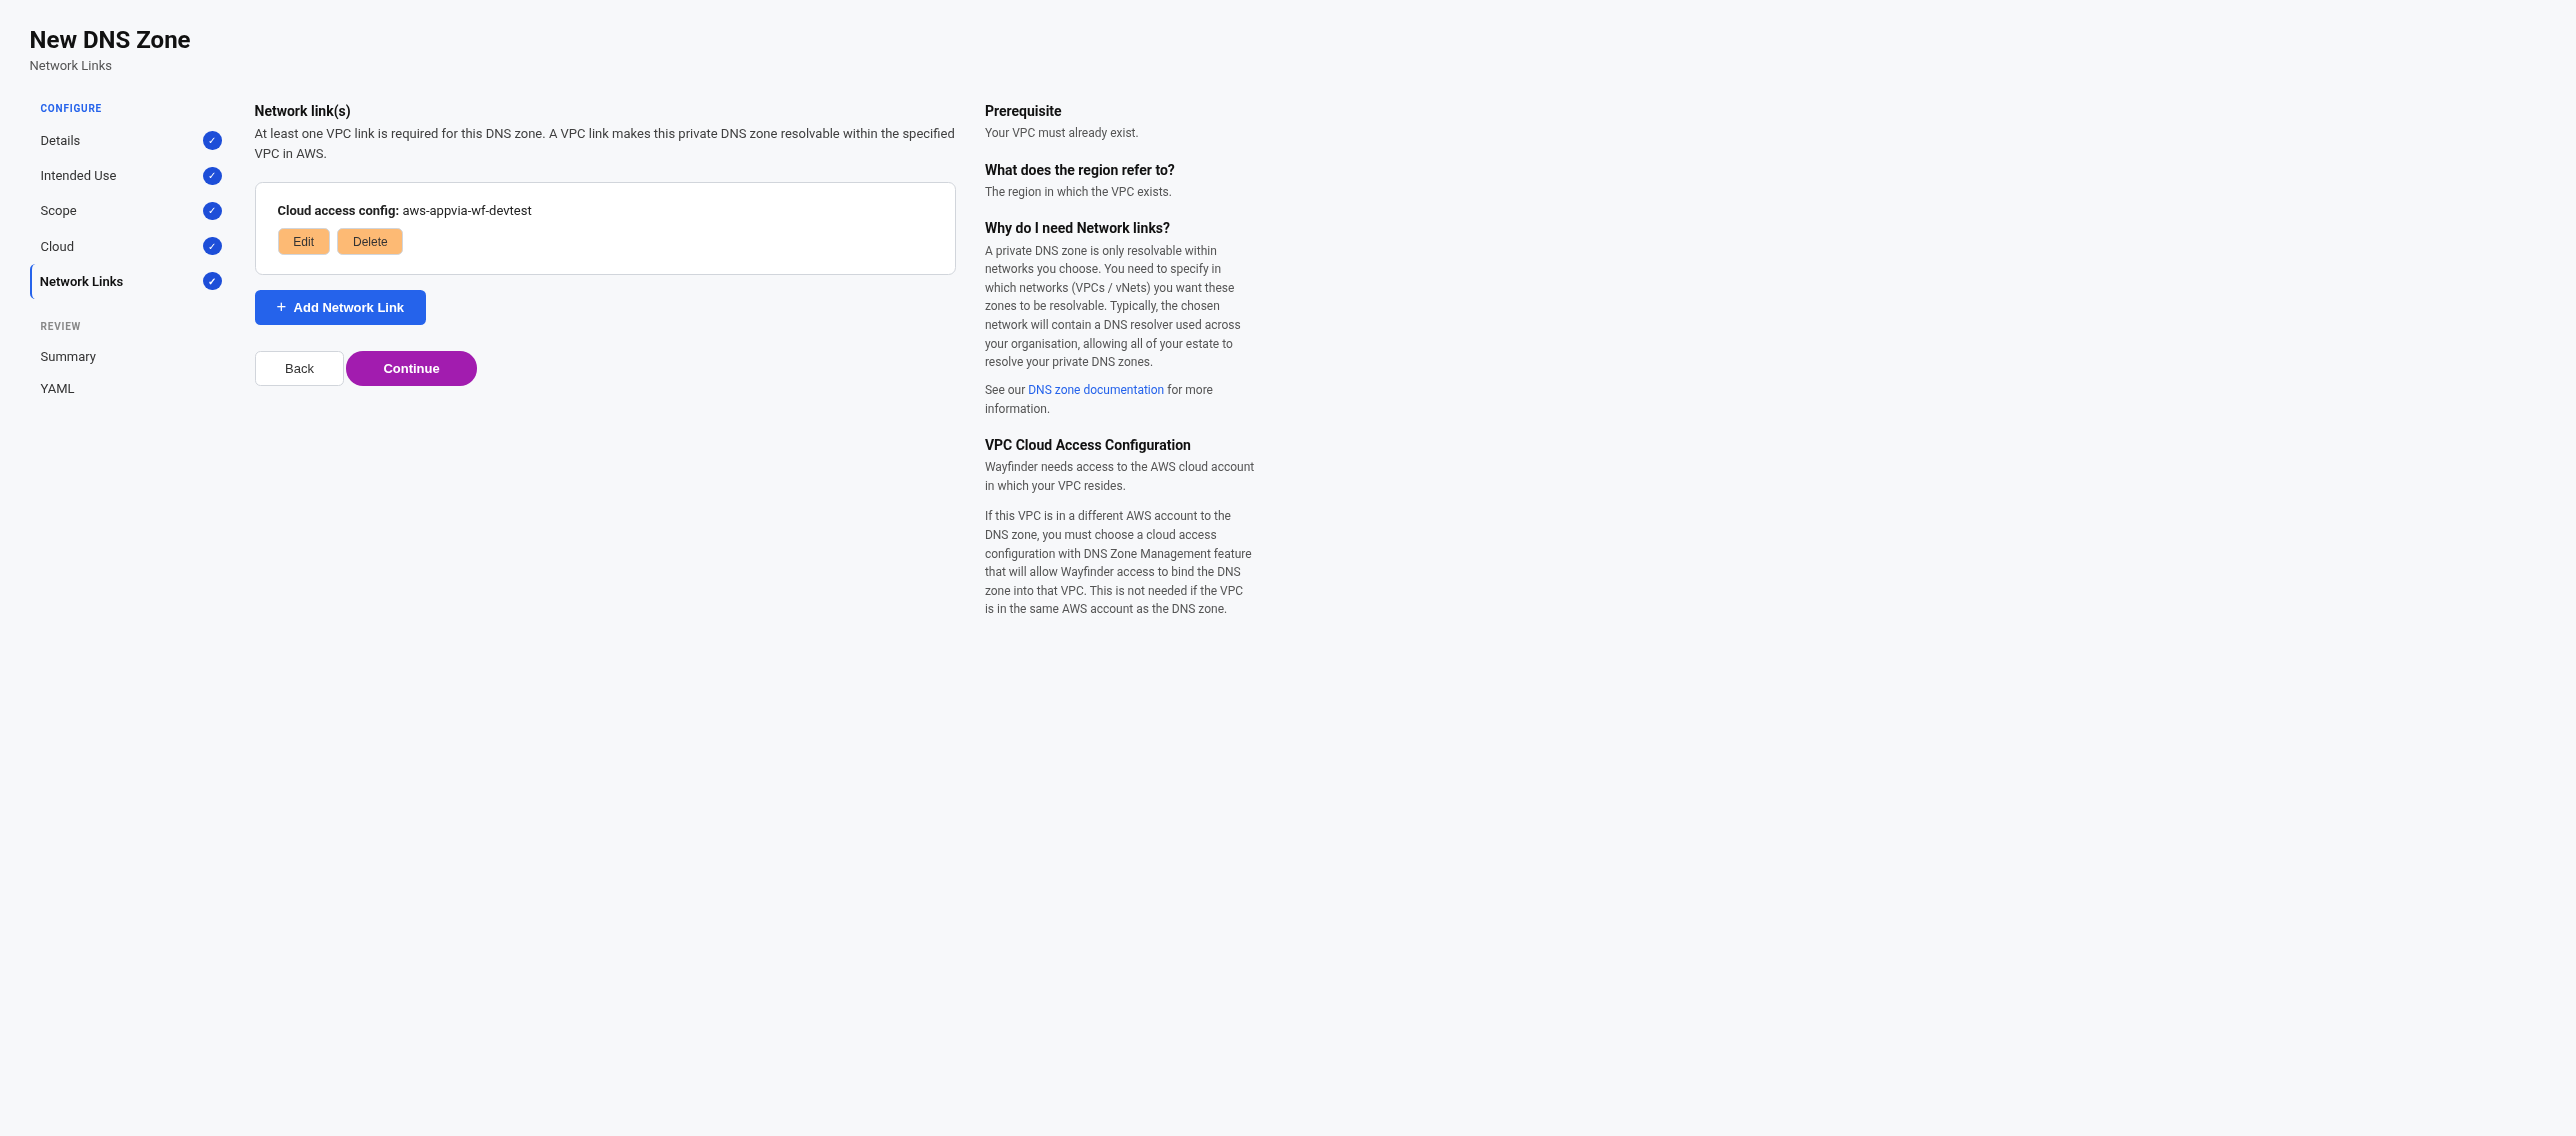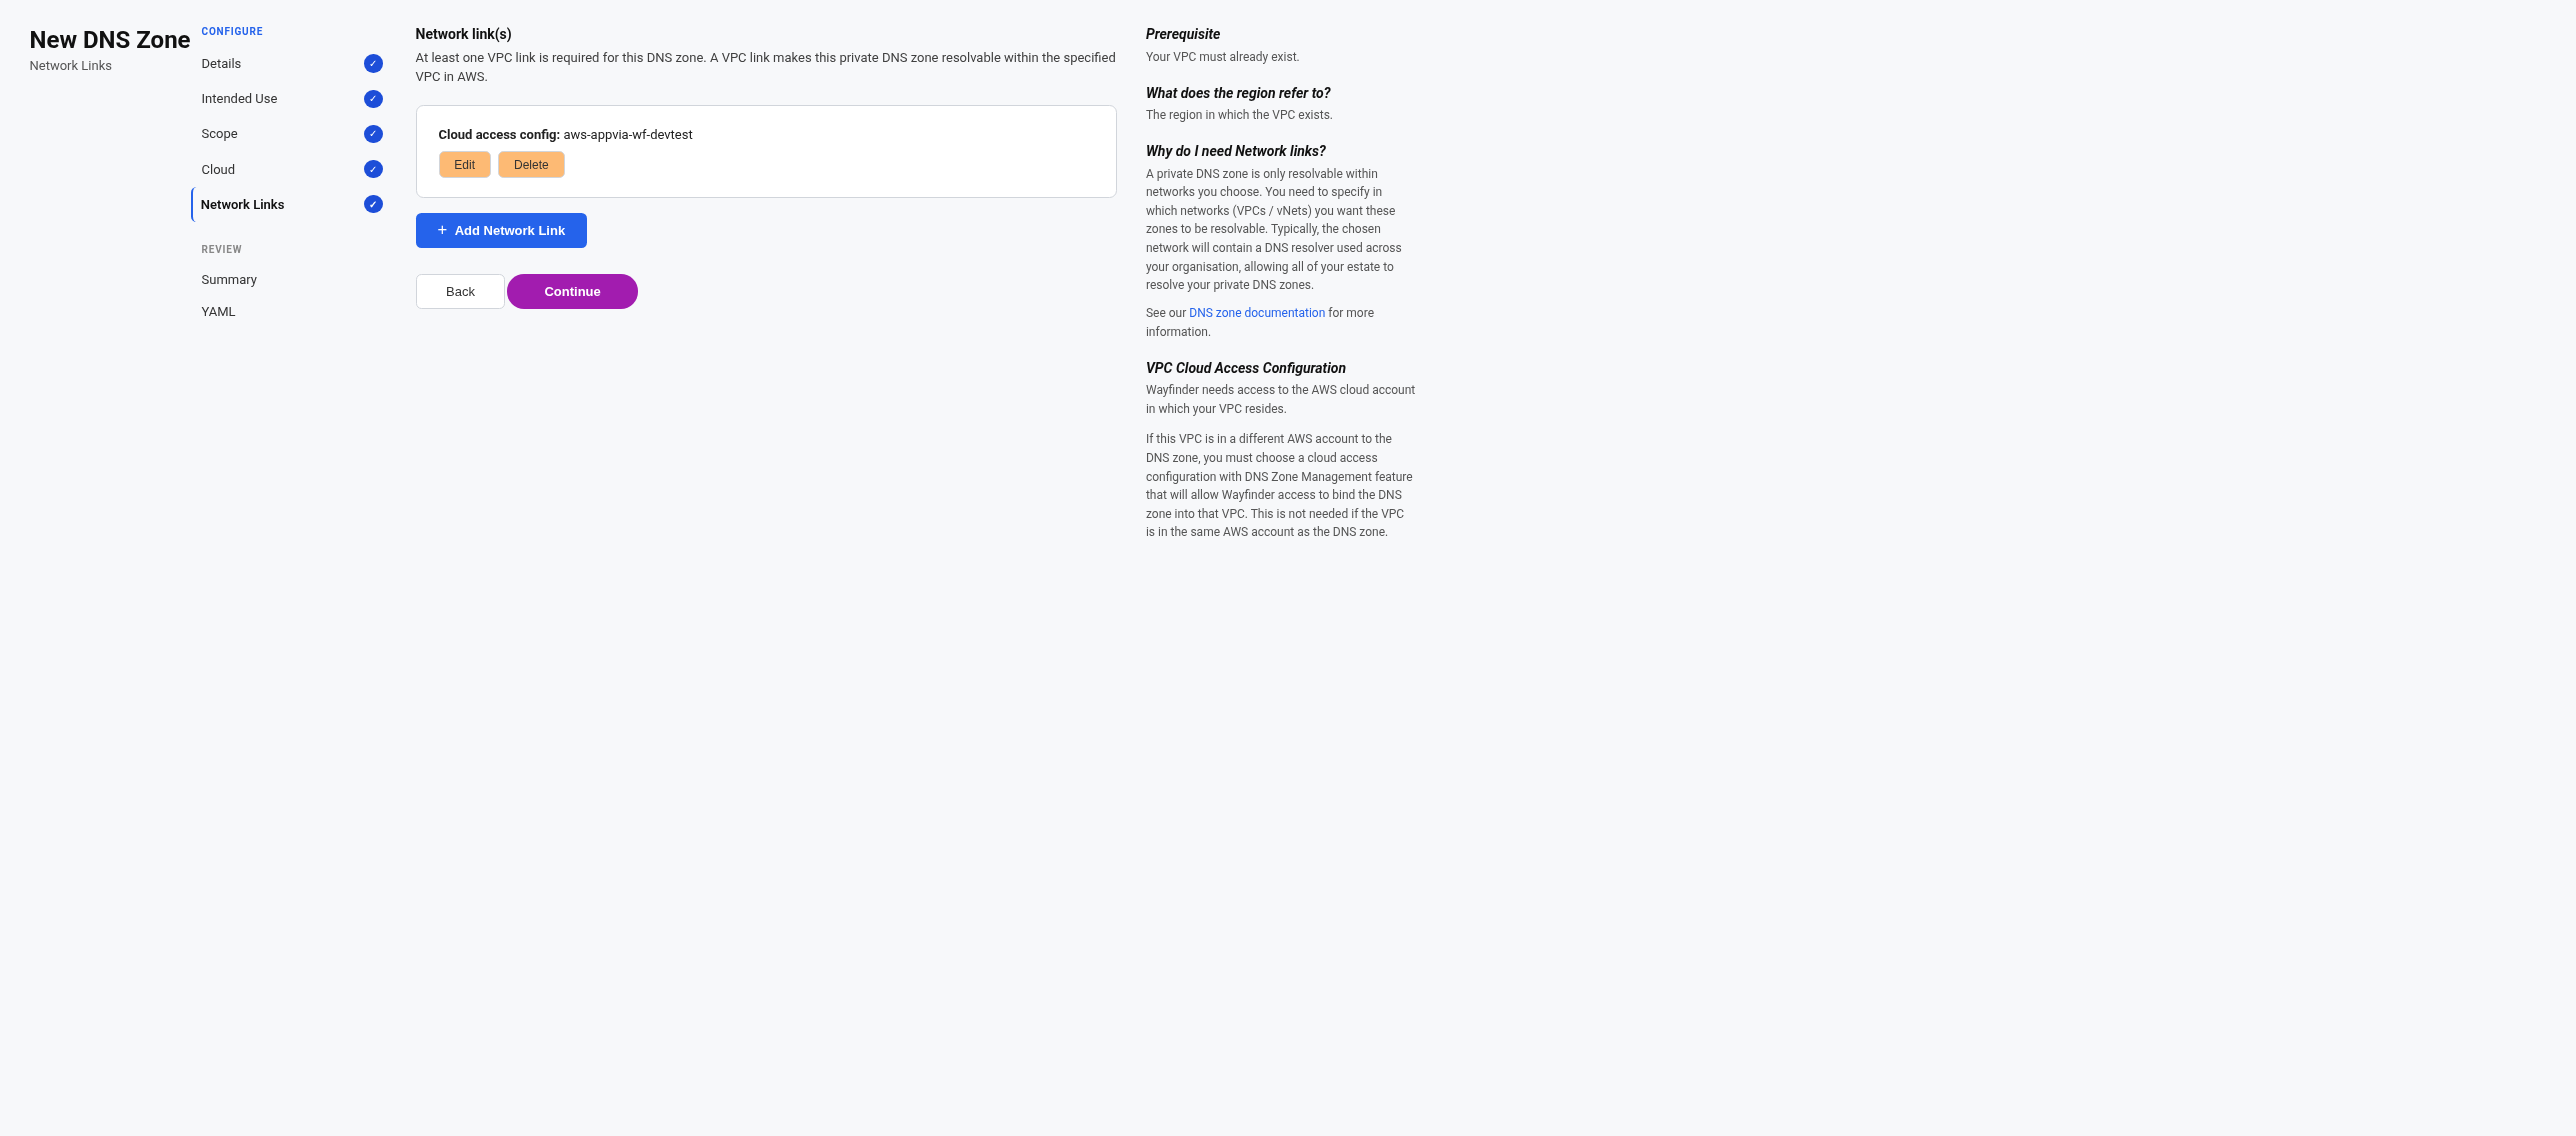--- a/index.html
+++ b/index.html
@@ -4,21 +4,21 @@
   <style>
     * { box-sizing: border-box; margin: 0; padding: 0; }
     body {
       font-family: -apple-system, BlinkMacSystemFont, 'Segoe UI', Roboto, sans-serif;
       background: #f7f8fa;
       color: #1a1a2e;
       font-size: 13px;
     }
     .page-wrapper {
       display: flex;
-      flex-direction: row;
+      flex-direction: column;
       min-height: 100vh;
       padding: 26px 29.5px;
     }
     .page-header {
       margin-bottom: 29.5px;
     }
     .page-title {
       font-size: 24px;
       font-weight: 700;
       color: #111;
@@ -194,21 +194,20 @@
       padding-left: 7.4px;
     }
     .help-section {
       margin-bottom: 18.5px;
     }
     .help-heading {
       font-size: 14px;
       font-weight: 700;
       color: #111;
       margin-bottom: 5.5px;
-      font-style: italic;
     }
     .help-text {
       font-size: 12px;
       color: #555;
       line-height: 1.55;
     }
     .help-link {
       color: #2563eb;
       text-decoration: none;
     }

